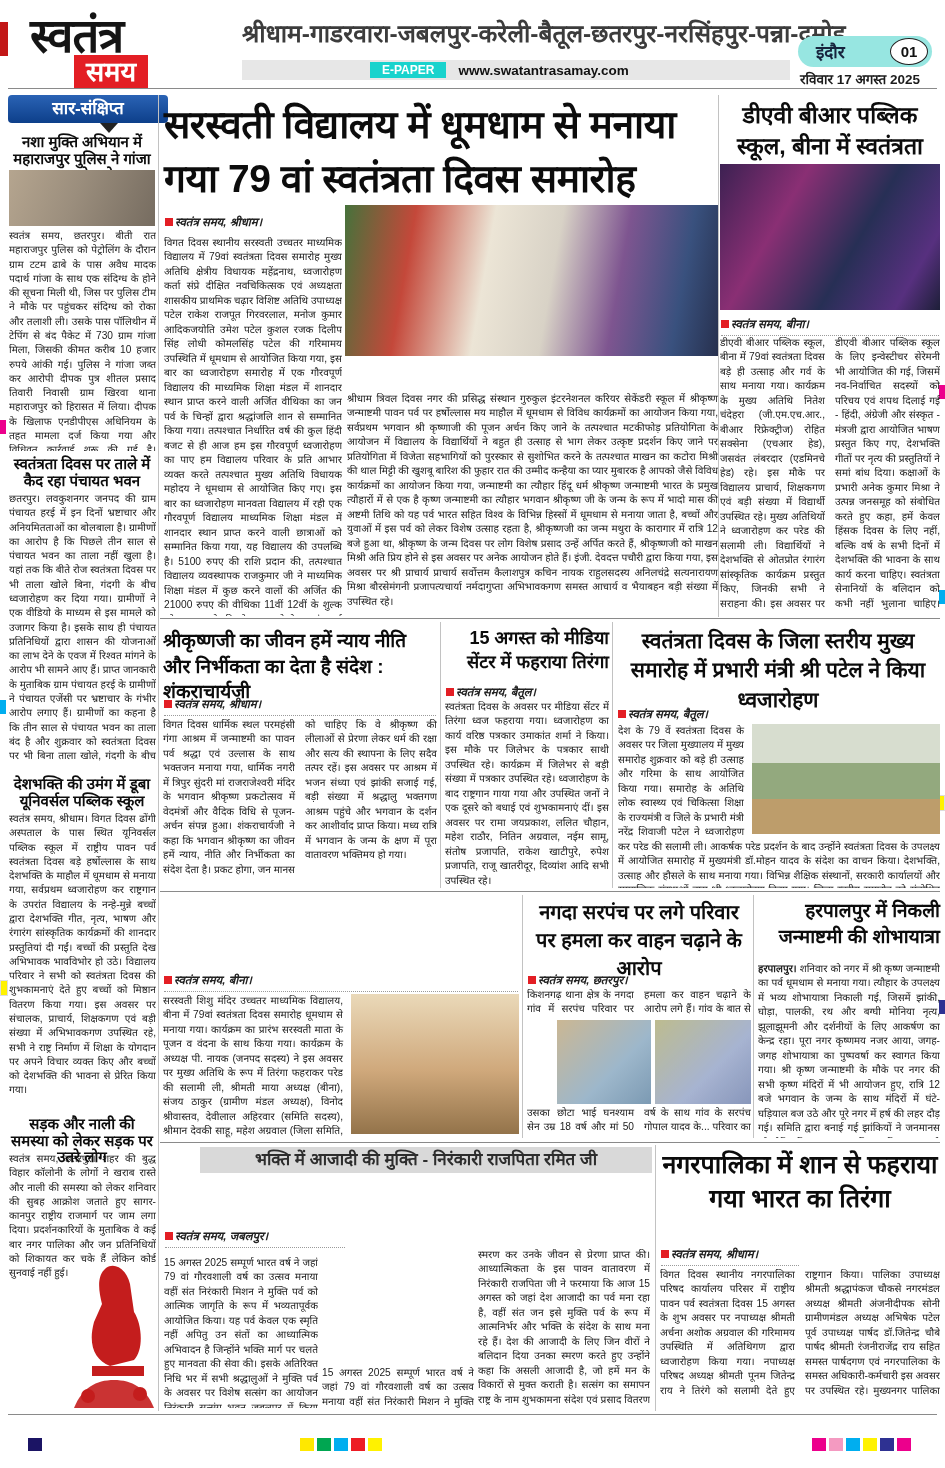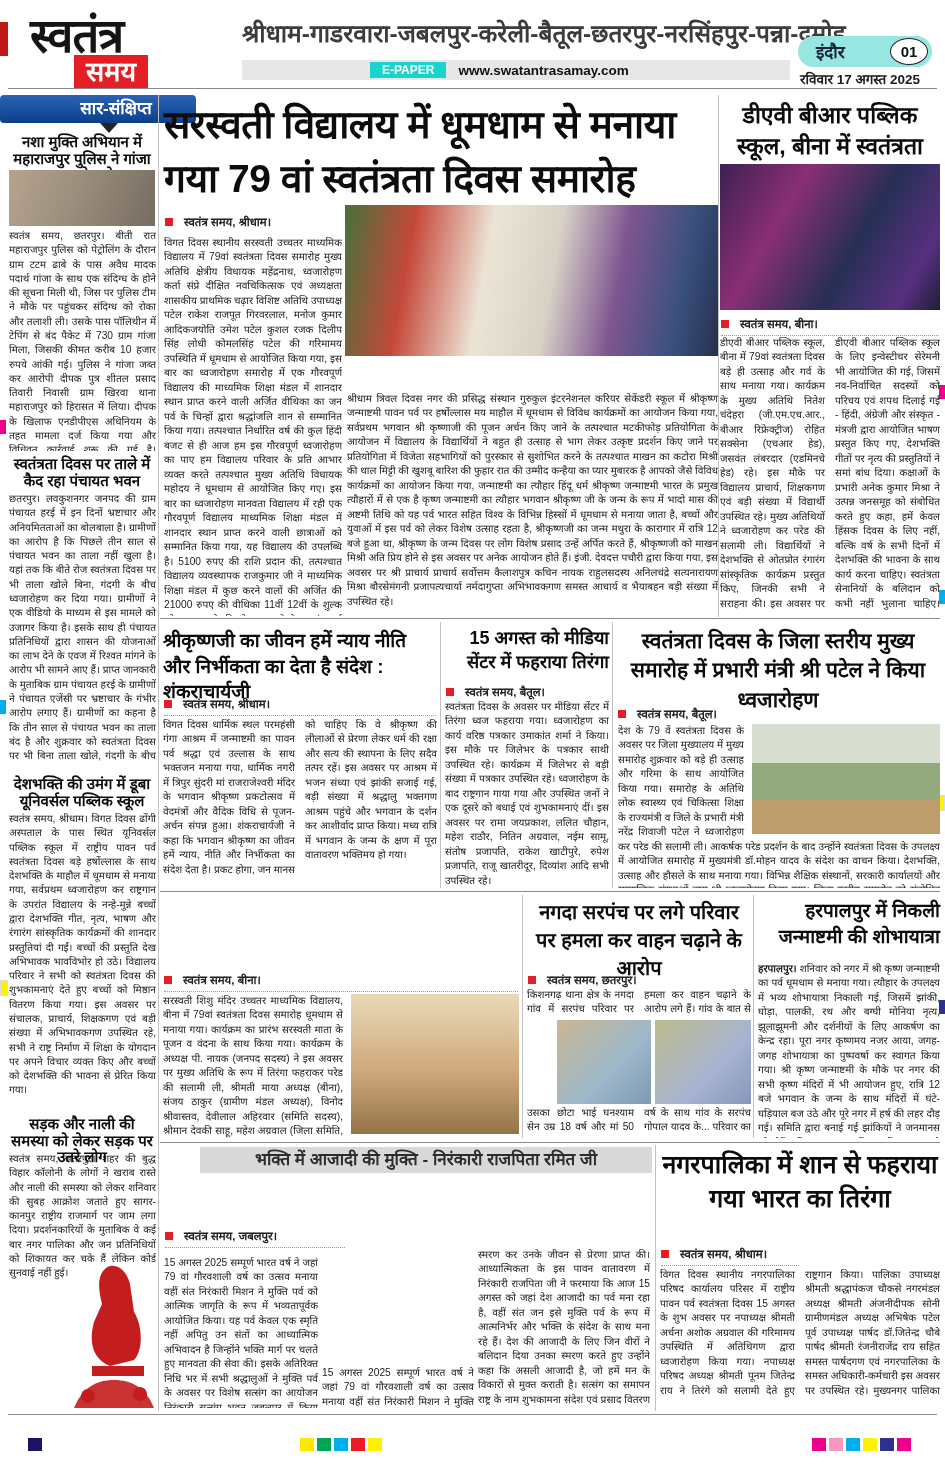--- a/index.html
+++ b/index.html
@@ -3,40 +3,40 @@
 <meta charset="utf-8">
 <style>
   html,body{margin:0;padding:0;background:#ffffff;}
   body{font-family:"Liberation Sans","DejaVu Sans",sans-serif;color:#1a1a1a;}
   #page{position:relative;width:945px;height:1468px;background:#fff;overflow:hidden;}
   .abs{position:absolute;}
   
   .logo-top{font-size:47px;font-weight:800;color:#141414;line-height:1;letter-spacing:-1px;}
   .logo-bottom{background:#e31e24;color:#fff;font-size:27px;font-weight:800;padding:1px 12px;line-height:1.2;display:inline-block;}
   .cities{font-size:24.5px;font-weight:700;color:#3c3c3c;text-align:center;white-space:nowrap;}
-  .epaper-bar{background:#e7e7e7;height:20px;display:flex;align-items:center;}
+  .epaper-bar{background:#e7e7e7;height:20px;display:flex;align-items:center;gap:8px;}
   .epaper-badge{background:#19d3cd;color:#fff;font-weight:700;font-size:12px;padding:1px 12px;margin-left:128px;cursor:pointer;}
-  .site-url{font-size:13.5px;font-weight:700;color:#111;margin-left:12px;text-decoration:none;}
+  .site-url{font-size:13.5px;font-weight:700;color:#111;margin-left:4px;text-decoration:none;}
   .edition-pill{background:#97e6e1;border-radius:16px;height:31px;display:flex;align-items:center;justify-content:space-between;padding:0 4px 0 18px;}
   .edition-name{font-size:17px;font-weight:800;color:#16233c;}
   .page-num{background:#fff;border:1.5px solid #222;border-radius:50%;width:36px;height:25px;display:flex;align-items:center;justify-content:center;font-size:15px;font-weight:800;color:#111;}
   .edition-date{font-size:13.5px;font-weight:800;color:#1c1c1c;text-align:center;}
   .rule-h{background:#8a8a8a;height:1px;}
   .rule-v{background:#c2c2c2;width:1px;}
   
   .side-head{background:linear-gradient(180deg,#2a63b5,#0d3f8a);color:#fff;font-size:17px;font-weight:800;text-align:center;line-height:28px;border-radius:4px;}
   .tri{width:0;height:0;border-left:9px solid transparent;border-right:9px solid transparent;border-top:10px solid #222;}
   .side-headline{font-size:15px;font-weight:800;color:#0d0d0d;text-align:center;line-height:1.1;}
   .side-body{font-size:10.2px;line-height:1.4;text-align:justify;color:#222;overflow:hidden;}
   
   .hl-xl{font-size:39px;font-weight:800;color:#0c0c0c;line-height:1.38;letter-spacing:-0.5px;}
   .hl-lg{font-size:23px;font-weight:800;color:#0c0c0c;line-height:1.35;text-align:center;}
   .hl-md{font-size:20px;font-weight:800;color:#0c0c0c;line-height:1.4;text-align:center;}
   .hl-sm{font-size:18px;font-weight:800;color:#0c0c0c;line-height:1.35;text-align:right;}
-  .byline{display:flex;align-items:center;gap:11px;font-size:11.5px;font-weight:800;color:#222;}
+  .byline{display:flex;align-items:center;gap:2px;font-size:11.5px;font-weight:800;color:#222;font-style:italic;}
   .byline .sq{width:8px;height:8px;background:#e31e24;flex:0 0 auto;}
   .byline.dotted{border-bottom:1px dotted #9a9a9a;padding-bottom:4px;}
   .body-txt{font-size:10.2px;line-height:1.42;text-align:justify;color:#212121;overflow:hidden;}
   .cols2{column-count:2;column-gap:10px;}
   .photo{background-size:cover;overflow:hidden;}
   .ph-main{background:linear-gradient(100deg,#46723b 0%,#c4483a 18%,#ece5d6 38%,#d8d2c6 55%,#7e5590 72%,#39517e 88%,#27304e 100%);}
   .ph-room{background:linear-gradient(110deg,#b5a58f 0%,#9b8e7d 45%,#766c60 100%);}
   .ph-stage{background:linear-gradient(120deg,#3c2152 0%,#8a2f74 30%,#272f55 60%,#57307f 85%,#1d1f38 100%);}
   .ph-parade{background:linear-gradient(180deg,#d7ddcf 0% 35%,#93a97e 35% 68%,#bd9d6b 68% 100%);}
   .ph-class{background:linear-gradient(180deg,#ead9b9 0%,#cfa87b 55%,#93734a 100%);}
@@ -72,21 +72,21 @@
       <a class="site-url" href="#">www.swatantrasamay.com</a>
     </div>
     <div class="abs edition-pill" style="left:798px;top:36px;width:112px;">
       <span class="edition-name">इंदौर</span>
       <span class="page-num">01</span>
     </div>
     <div class="abs edition-date" style="left:790px;top:70px;width:140px;">रविवार 17 अगस्त 2025</div>
   </div>
   <div class="abs rule-h" style="left:8px;top:88px;width:929px;"></div>
 
-  <div class="abs side-head" style="left:0;top:95px;width:160px;height:28px;padding-left:36px;">सार-संक्षिप्त</div>
+  <div class="abs side-head" style="left:8px;top:95px;width:160px;height:28px;">सार-संक्षिप्त</div>
   <div class="abs tri" style="left:100px;top:123px;"></div>
 
   <div class="abs side-headline" style="left:10px;top:134px;width:144px;">नशा मुक्ति अभियान में महाराजपुर पुलिस ने गांजा तस्कर को दबोचा</div>
   <div class="abs photo ph-room" style="left:9px;top:170px;width:146px;height:56px;"></div>
   <div class="abs side-body" style="left:9px;top:229px;width:147px;height:222px;">स्वतंत्र समय, छतरपुर। बीती रात महाराजपुर पुलिस को पेट्रोलिंग के दौरान ग्राम टटम ढाबे के पास अवैध मादक पदार्थ गांजा के साथ एक संदिग्ध के होने की सूचना मिली थी, जिस पर पुलिस टीम ने मौके पर पहुंचकर संदिग्ध को रोका और तलाशी ली। उसके पास पॉलिथीन में टेपिंग से बंद पैकेट में 730 ग्राम गांजा मिला, जिसकी कीमत करीब 10 हजार रुपये आंकी गई। पुलिस ने गांजा जब्त कर आरोपी दीपक पुत्र शीतल प्रसाद तिवारी निवासी ग्राम खिरवा थाना महाराजपुर को हिरासत में लिया। दीपक के खिलाफ एनडीपीएस अधिनियम के तहत मामला दर्ज किया गया और विधिवत कार्रवाई शुरू की गई है। उल्लेखनीय है कि छतरपुर पुलिस ने हाल के महीनों में 80 एनडीपीएस और 2000 से अधिक आबकारी प्रकरण दर्ज किए हैं, जिनमें 52 क्विंटल अफीम के पौधे, 1000 किलोग्राम गांजा, 500 से अधिक नशीली सिरप की शीशियां, 1100 नशीली टैबलेट, 200 से अधिक इंजेक्शन और 16000 लीटर अवैध शराब जब्त की है। यह कार्रवाई नशे के खिलाफ पुलिस की सतत मुहिम का हिस्सा है।</div>
 
   <div class="abs side-headline" style="left:10px;top:456px;width:144px;">स्वतंत्रता दिवस पर ताले में कैद रहा पंचायत भवन</div>
   <div class="abs side-body" style="left:9px;top:492px;width:147px;height:272px;">छतरपुर। लवकुशनगर जनपद की ग्राम पंचायत हरई में इन दिनों भ्रष्टाचार और अनियमितताओं का बोलबाला है। ग्रामीणों का आरोप है कि पिछले तीन साल से पंचायत भवन का ताला नहीं खुला है। यहां तक कि बीते रोज स्वतंत्रता दिवस पर भी ताला खोले बिना, गंदगी के बीच ध्वजारोहण कर दिया गया। ग्रामीणों ने एक वीडियो के माध्यम से इस मामले को उजागर किया है। इसके साथ ही पंचायत प्रतिनिधियों द्वारा शासन की योजनाओं का लाभ देने के एवज में रिश्वत मांगने के आरोप भी सामने आए हैं। प्राप्त जानकारी के मुताबिक ग्राम पंचायत हरई के ग्रामीणों ने पंचायत एजेंसी पर भ्रष्टाचार के गंभीर आरोप लगाए हैं। ग्रामीणों का कहना है कि तीन साल से पंचायत भवन का ताला बंद है और शुक्रवार को स्वतंत्रता दिवस पर भी बिना ताला खोले, गंदगी के बीच ध्वजारोहण किया गया। जब महिलाएं, बच्चे और ग्रामीण पंचायत भवन पहुंचे, तो ताला लटका मिला और पूरे परिसर में घास तथा कचरे के ढेर लगे मिले। नाराज ग्रामीणों ने तुरंत इस अव्यवस्था का मोबाइल से वीडियो बनाकर सोशल मीडिया पर वायरल कर दिया। ग्रामीणों का आरोप है कि सचिव रामदयाल राजपूत और रोजगार सहायक बच्चू अम्बिहोत्री हर काम के लिए रिश्वत मांगते हैं।</div>
 
   <div class="abs side-headline" style="left:10px;top:776px;width:144px;">देशभक्ति की उमंग में डूबा यूनिवर्सल पब्लिक स्कूल</div>

